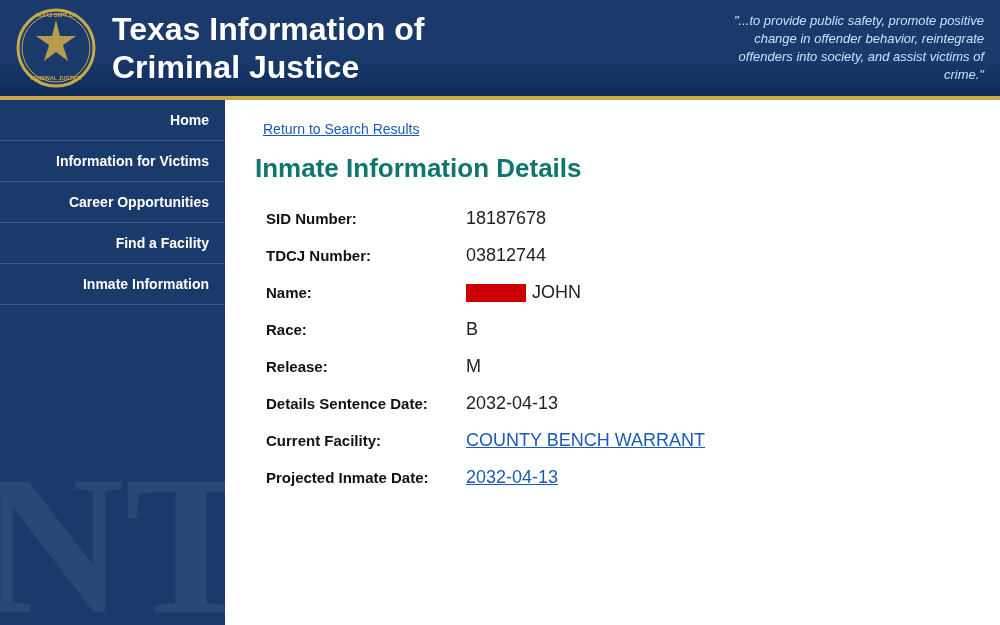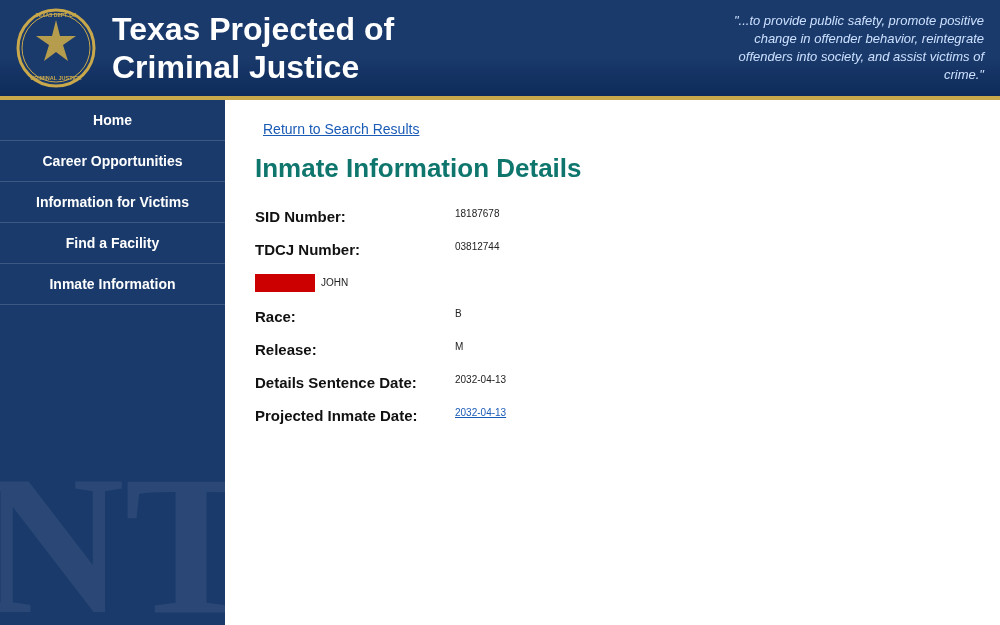--- a/index.html
+++ b/index.html
@@ -68,21 +68,21 @@
     .sidebar-item {
       display: block;
       width: 100%;
       padding: 12px 16px;
       color: #fff;
       font-size: 14px;
       font-weight: bold;
       cursor: pointer;
       border-bottom: 1px solid rgba(255,255,255,0.15);
       background: transparent;
-      text-align: center;
+      text-align: right;
       text-decoration: none;
     }
     .sidebar-item:first-child {
       background: #2a5aa0;
     }
 
     
     .main-content {
       flex: 1;
       padding: 20px 30px;
@@ -98,30 +98,32 @@
       margin-left: 8px;
     }
     .page-title {
       font-size: 26px;
       font-weight: bold;
       color: #0f766e;
       margin-bottom: 24px;
     }
     .info-row {
       display: flex;
+      align-items: center;
       margin-bottom: 16px;
+      margin-left: 11px;
     }
     .info-label {
       font-weight: bold;
       font-size: 15px;
       color: #111;
       min-width: 200px;
     }
     .info-value {
-      font-size: 10px;
+      font-size: 18px;
       color: #222;
     }
     .info-value.link {
       color: #1a5bb5;
       text-decoration: underline;
       cursor: pointer;
     }
     .redacted {
       display: inline-block;
       background: #cc0000;
@@ -145,54 +147,55 @@
     <circle cx="40" cy="40" r="38" fill="#1a3a6b" stroke="#c8a84b" stroke-width="3"></circle>
     <circle cx="40" cy="40" r="34" fill="none" stroke="#c8a84b" stroke-width="1"></circle>
 
     <polygon points="40,12 44,28 60,28 47,37 52,53 40,44 28,53 33,37 20,28 36,28" fill="#c8a84b" opacity="0.9"></polygon>
 
     <text x="40" y="72" text-anchor="middle" fill="#c8a84b" font-size="5.5" font-family="Arial" font-weight="bold">CRIMINAL JUSTICE</text>
     <text x="40" y="9" text-anchor="middle" fill="#c8a84b" font-size="5" font-family="Arial" font-weight="bold">TEXAS DEPT. OF</text>
   </svg>
   <div class="header-title">
     <h1>
-      <span>Texas Projected of</span><br>
+      <span>Texas Information of</span><br>
       <span>Criminal Justice</span>
     </h1>
   </div>
   <div class="header-motto">"...to provide public safety, promote positive change in offender behavior, reintegrate offenders into society, and assist victims of crime."</div>
 </div>
 
 <div class="layout">
 
   <nav class="sidebar">
     <div class="sidebar-watermark">NT</div>
     <a class="sidebar-item">Home</a>
+    <a class="sidebar-item">Information for Victims</a>
     <a class="sidebar-item">Career Opportunities</a>
-    <a class="sidebar-item">Information for Victims</a>
     <a class="sidebar-item">Find a Facility</a>
     <a class="sidebar-item">Inmate Information</a>
   </nav>
 
   <div class="main-content">
     <a class="return-link">Return to Search Results</a>
 
     <h2 class="page-title">Inmate Information Details</h2>
 
     <div class="info-row">
       <span class="info-label">SID Number:</span>
       <span class="info-value">18187678</span>
     </div>
 
     <div class="info-row">
       <span class="info-label">TDCJ Number:</span>
       <span class="info-value">03812744</span>
     </div>
 
     <div class="info-row">
+      <span class="info-label">Name:</span>
       <span class="info-value">
         <span class="redacted"></span><span>JOHN</span>
       </span>
     </div>
 
     <div class="info-row">
       <span class="info-label">Race:</span>
       <span class="info-value">B</span>
     </div>
 
@@ -200,19 +203,23 @@
       <span class="info-label">Release:</span>
       <span class="info-value">M</span>
     </div>
 
 
     <div class="info-row">
       <span class="info-label">Details Sentence Date:</span>
       <span class="info-value">2032-04-13</span>
     </div>
 
+    <div class="info-row">
+      <span class="info-label">Current Facility:</span>
+      <a class="info-value link">COUNTY BENCH WARRANT</a>
+    </div>
 
     <div class="info-row">
       <span class="info-label">Projected Inmate Date:</span>
       <a class="info-value link">2032-04-13</a>
     </div>
   </div>
 </div>
 
 </body></html>

